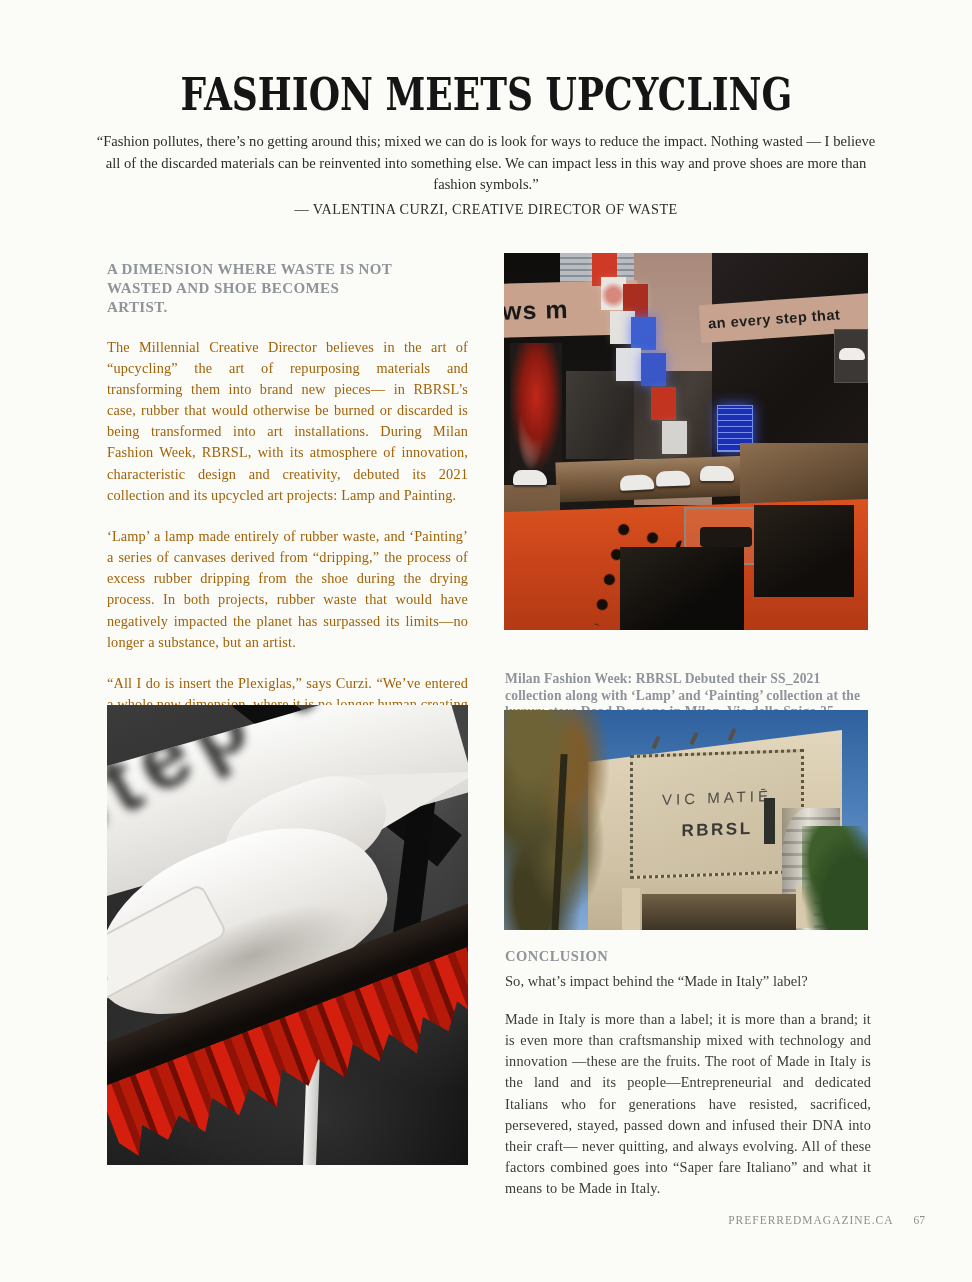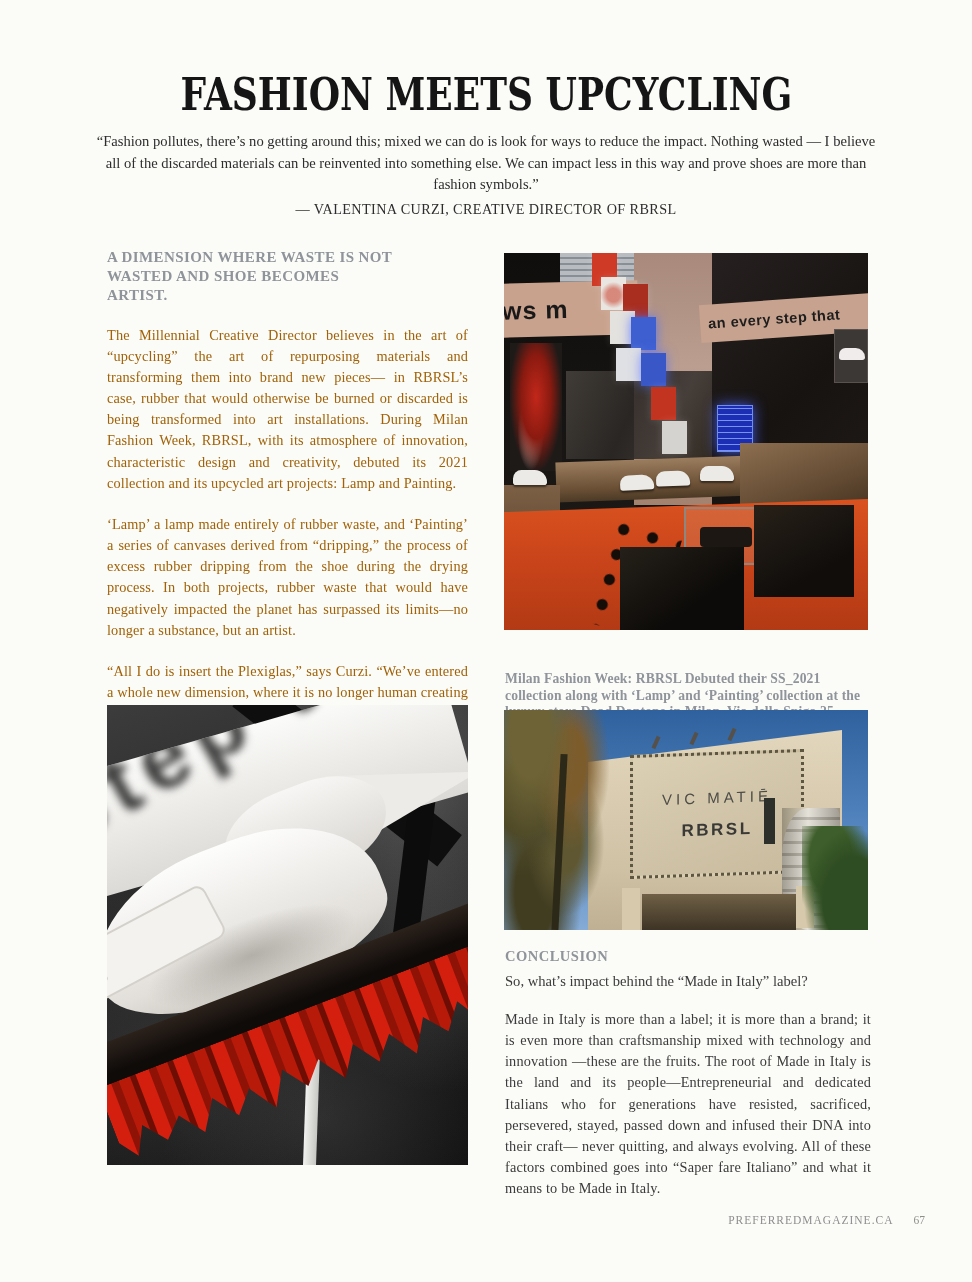--- a/index.html
+++ b/index.html
@@ -28,21 +28,21 @@
     font-size:14.6px; line-height:1.49; color:#2d2d2d;
   }
   .quote-attr {
     margin-top:3px; font-size:14.2px; letter-spacing:.4px; color:#2d2d2d;
   }
 
   
   .col-left { position:absolute; left:107px; top:248px; width:361px; }
   .section-heading {
     font-weight:700; font-size:15px; line-height:1.26; letter-spacing:.4px;
-    color:#8f949a; max-width:290px; margin-bottom:14px;
+    color:#8f949a; max-width:290px; margin-bottom:14px;margin-top:12px;
   }
   .body-para {
     font-size:14.3px; line-height:1.48; text-align:justify;
     color:#a16207; margin-bottom:20px; letter-spacing:.15px;margin-top:20px;
   }
 
   
   .store-caption {
     position:absolute; left:505px; top:639px; width:372px;
     font-weight:700; font-size:13.6px; line-height:1.23;
@@ -212,21 +212,21 @@
 </style>
 </head>
 <body>
 
 <div class="page">
 
   <h1 class="page-title"><span class="squeeze">FASHION MEETS UPCYCLING</span></h1>
 
   <div class="quote-block">
     <div>“Fashion pollutes, there’s no getting around this; mixed we can do is look for ways to reduce the impact. Nothing wasted — I believe all of the discarded materials can be reinvented into something else. We can impact less in this way and prove shoes are more than fashion symbols.”</div>
-    <div class="quote-attr">— VALENTINA CURZI, CREATIVE DIRECTOR OF RBRSL</div>
+    <div class="quote-attr">— VALENTINA CURZI, CREATIVE DIRECTOR OF WASTE</div>
   </div>
 
   <div class="col-left">
     <h2 class="section-heading">A DIMENSION WHERE WASTE IS NOT WASTED AND SHOE BECOMES ARTIST.</h2>
     <p class="body-para">The Millennial Creative Director believes in the art of “upcycling” the art of repurposing materials and transforming them into brand new pieces— in RBRSL’s case, rubber that would otherwise be burned or discarded is being transformed into art installations. During Milan Fashion Week, RBRSL, with its atmosphere of innovation, characteristic design and creativity, debuted its 2021 collection and its upcycled art projects: Lamp and Painting.</p>
     <p class="body-para">‘Lamp’ a lamp made entirely of rubber waste, and ‘Painting’ a series of canvases derived from “dripping,” the process of excess rubber dripping from the shoe during the drying process. In both projects, rubber waste that would have negatively impacted the planet has surpassed its limits—no longer a substance, but an artist.</p>
     <p class="body-para">“All I do is insert the Plexiglas,” says Curzi. “We’ve entered a whole new dimension, where it is no longer human creating art, but the shoe. There is a world behind a shoe— No one and nothing is wasted. Anything that has exhausted its original function can make a comeback with brand new functionality. This is the philosophy behind our upcycling art, and this is what I want to emerge from RBRSL.”</p>
   </div>
 
   <div class="photo img-store">

